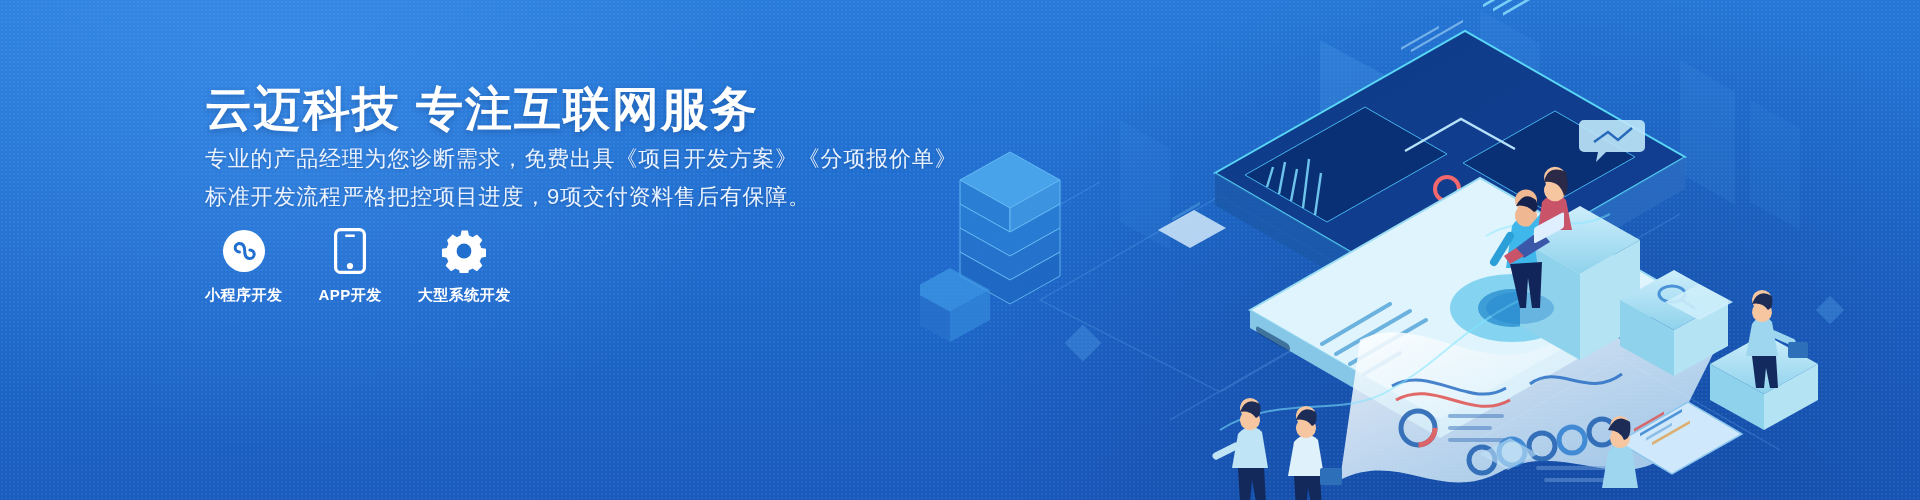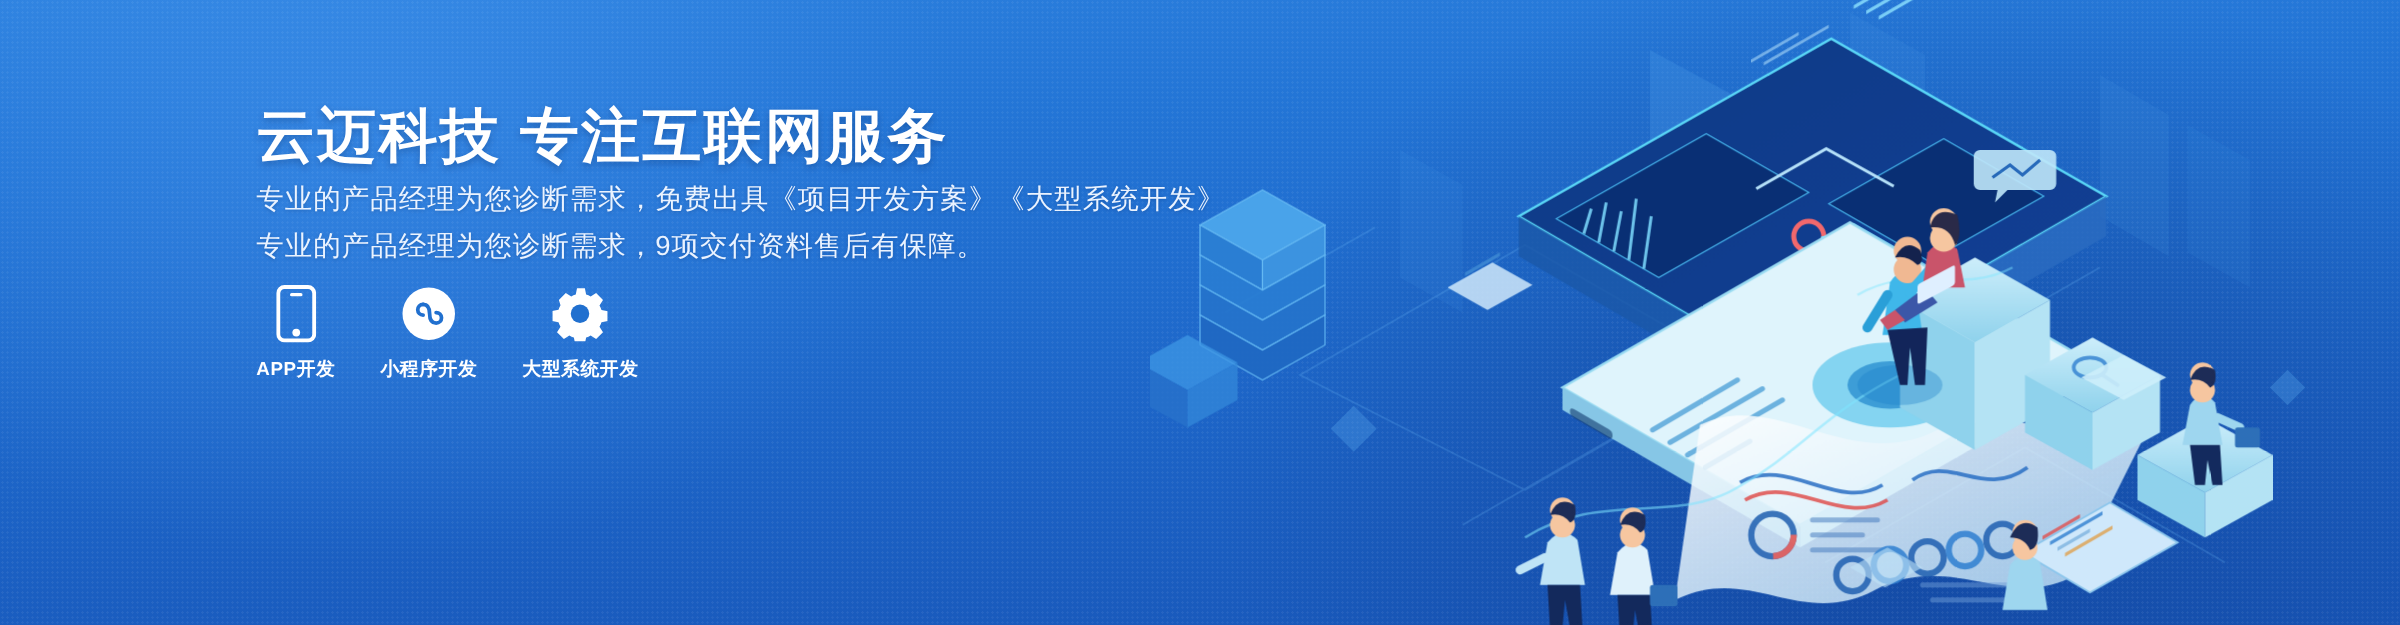--- a/index.html
+++ b/index.html
@@ -318,47 +318,47 @@
         <rect x="14" y="12" width="28" height="3" fill="#3f8ad4" transform="skewY(-30)"></rect>
       </g>
       <g transform="translate(560,440)" opacity=".6">
         <path d="M0 14 L30 -2 L58 14 L28 30 Z" fill="#bfe3f7"></path>
       </g>
     </svg>
   </div>
 
   <div class="copy">
     <div class="headline">云迈科技 专注互联网服务</div>
-    <div class="sub l1">专业的产品经理为您诊断需求，免费出具《项目开发方案》《大型系统开发》</div>
-    <div class="sub l2">专业的产品经理为您诊断需求，9项交付资料售后有保障。</div>
+    <div class="sub l1">专业的产品经理为您诊断需求，免费出具《项目开发方案》《分项报价单》</div>
+    <div class="sub l2">标准开发流程严格把控项目进度，9项交付资料售后有保障。</div>
 
     <div class="services">
+
+      <div class="service">
+        <span class="svc-icon">
+          <svg width="44" height="44" viewBox="0 0 44 44" xmlns="http://www.w3.org/2000/svg">
+            <circle cx="22" cy="22" r="21" fill="#ffffff"></circle>
+            <path d="M17.5 14.5c4.2 0 5.2 4 5.2 7.5s1 7.5 5.2 7.5c2.6 0 4.3-1.9 4.3-4.3s-1.8-4.2-4.3-4.2" fill="none" stroke="#2170cf" stroke-width="3" stroke-linecap="round"></path>
+            <path d="M17.5 14.5c-2.6 0-4.3 1.9-4.3 4.3s1.8 4.2 4.3 4.2" fill="none" stroke="#2170cf" stroke-width="3" stroke-linecap="round"></path>
+          </svg>
+        </span>
+        <span class="svc-label">小程序开发</span>
+      </div>
 
       <div class="service">
         <span class="svc-icon">
           <svg width="32" height="46" viewBox="0 0 32 46" xmlns="http://www.w3.org/2000/svg">
             <rect x="1.6" y="1.6" width="28.8" height="42.8" rx="5" fill="none" stroke="#ffffff" stroke-width="3.2"></rect>
             <rect x="11" y="6.4" width="10" height="2.6" rx="1.3" fill="#ffffff"></rect>
             <circle cx="16" cy="38" r="3.1" fill="#ffffff"></circle>
           </svg>
         </span>
         <span class="svc-label">APP开发</span>
       </div>
 
-      <div class="service">
-        <span class="svc-icon">
-          <svg width="44" height="44" viewBox="0 0 44 44" xmlns="http://www.w3.org/2000/svg">
-            <circle cx="22" cy="22" r="21" fill="#ffffff"></circle>
-            <path d="M17.5 14.5c4.2 0 5.2 4 5.2 7.5s1 7.5 5.2 7.5c2.6 0 4.3-1.9 4.3-4.3s-1.8-4.2-4.3-4.2" fill="none" stroke="#2170cf" stroke-width="3" stroke-linecap="round"></path>
-            <path d="M17.5 14.5c-2.6 0-4.3 1.9-4.3 4.3s1.8 4.2 4.3 4.2" fill="none" stroke="#2170cf" stroke-width="3" stroke-linecap="round"></path>
-          </svg>
-        </span>
-        <span class="svc-label">小程序开发</span>
-      </div>
-
 
 
       <div class="service">
         <span class="svc-icon">
           <svg width="44" height="44" viewBox="0 0 44 44" xmlns="http://www.w3.org/2000/svg">
             <path d="M18.1 1.5h7.8l1 5.1c1.3.4 2.5.9 3.6 1.6l4.4-2.8 5.5 5.5-2.8 4.4c.7 1.1 1.2 2.3 1.6 3.6l5.1 1v7.8l-5.1 1c-.4 1.3-.9 2.5-1.6 3.6l2.8 4.4-5.5 5.5-4.4-2.8c-1.1.7-2.3 1.2-3.6 1.6l-1 5.1h-7.8l-1-5.1c-1.3-.4-2.5-.9-3.6-1.6l-4.4 2.8-5.5-5.5 2.8-4.4c-.7-1.1-1.2-2.3-1.6-3.6l-5.1-1v-7.8l5.1-1c.4-1.3.9-2.5 1.6-3.6L5.1 10.9l5.5-5.5 4.4 2.8c1.1-.7 2.3-1.2 3.6-1.6l1-5.1Z" fill="#ffffff"></path>
             <circle cx="22" cy="22" r="7.4" fill="#2170cf"></circle>
           </svg>
         </span>
         <span class="svc-label">大型系统开发</span>

